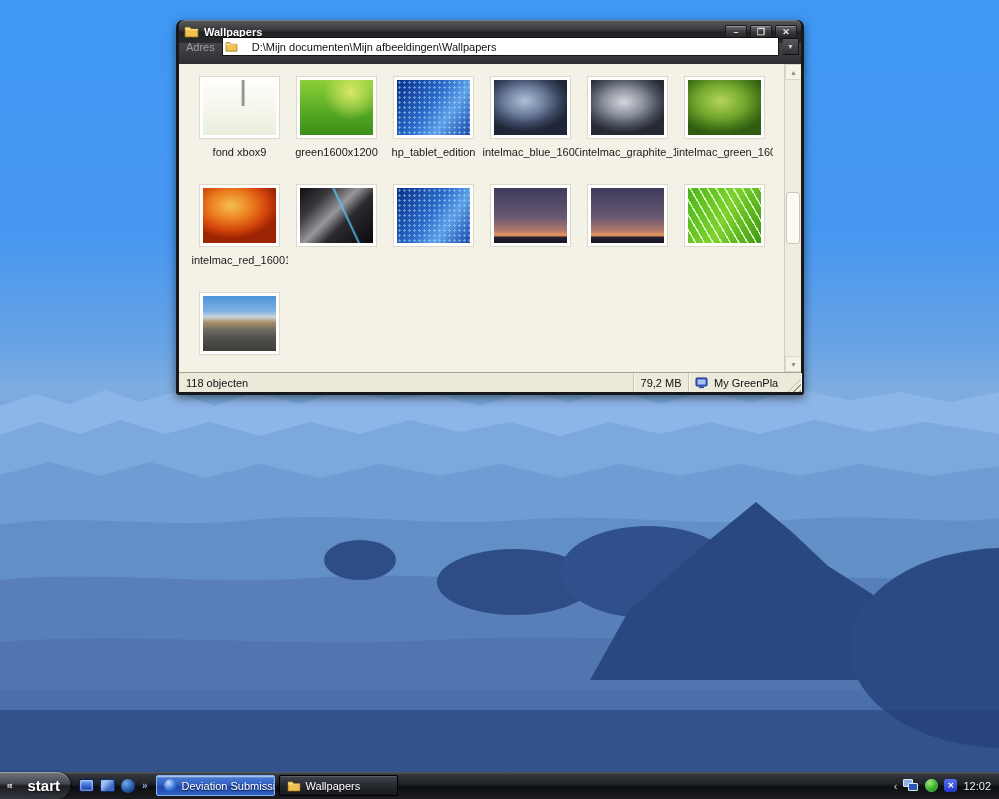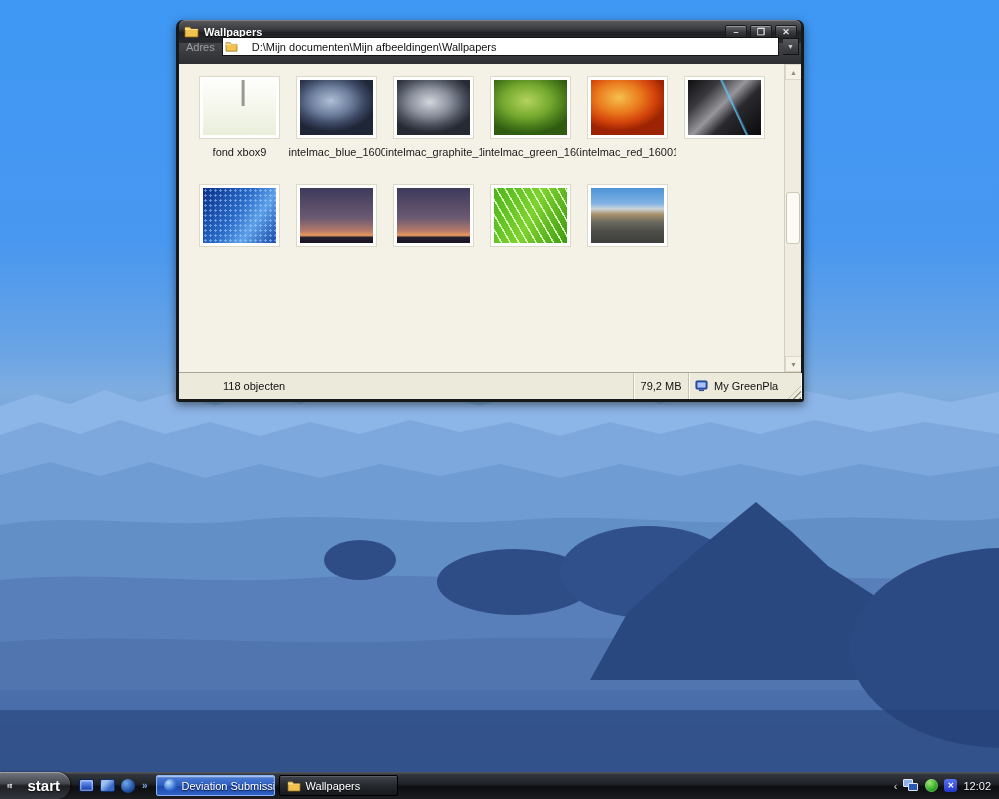--- a/index.html
+++ b/index.html
@@ -73,22 +73,22 @@
   
   .scrollbar{position:absolute;top:0;right:0;width:17px;height:308px;background:#f0ede0;
     border-left:1px solid #d4d0bf;}
   .scroll-arrow{position:absolute;left:0;width:17px;height:16px;color:#8f8d7c;font-size:7px;
     display:flex;align-items:center;justify-content:center;background:#f5f2e7;
     border:1px solid #dcd8c8;}
   .scroll-up{top:0;} .scroll-down{bottom:0;}
   .scroll-thumb{position:absolute;left:1px;top:128px;width:14px;height:52px;
     background:#fbfaf4;border:1px solid #ccc8b6;border-radius:3px;}
 
-  .statusbar{height:27px;background:#eceadb;border-top:1px solid #a8a593;display:flex;
-    align-items:center;font-size:11px;color:#111;position:relative;padding-left:37px;}
+  .statusbar{height:20px;background:#eceadb;border-top:1px solid #a8a593;display:flex;
+    align-items:center;font-size:11px;color:#111;position:relative;}
   .status-seg{height:100%;display:flex;align-items:center;border-right:1px solid #c9c5b2;
     box-shadow:1px 0 0 #fbfaf3;}
   .seg-objects{flex:1;padding-left:7px;}
   .seg-size{width:55px;justify-content:center;}
   .seg-zone{width:112px;padding-left:6px;gap:5px;border-right:none;}
   .grip{position:absolute;right:0;bottom:0;width:13px;height:13px;
     background:repeating-linear-gradient(315deg,rgba(140,136,118,.85) 0 1.5px,transparent 1.5px 4.5px);
     clip-path:polygon(100% 0,100% 100%,0 100%);}
 
   
@@ -188,20 +188,32 @@
   <div class="content">
     <div class="file-grid">
         <div class="file-item">
           <div class="thumb-frame">
             <div class="thumb k-xbox"></div>
           </div>
           <div class="file-label">fond xbox9</div>
         </div>
         <div class="file-item">
           <div class="thumb-frame">
+            <div class="thumb k-green-xp2"></div>
+          </div>
+          <div class="file-label">green1600x1200</div>
+        </div>
+        <div class="file-item">
+          <div class="thumb-frame">
+            <div class="thumb k-blue-dots"></div>
+          </div>
+          <div class="file-label">hp_tablet_edition</div>
+        </div>
+        <div class="file-item">
+          <div class="thumb-frame">
             <div class="thumb k-intel-blue"></div>
           </div>
           <div class="file-label">intelmac_blue_160010...</div>
         </div>
         <div class="file-item">
           <div class="thumb-frame">
             <div class="thumb k-intel-graphite"></div>
           </div>
           <div class="file-label">intelmac_graphite_160...</div>
         </div>

